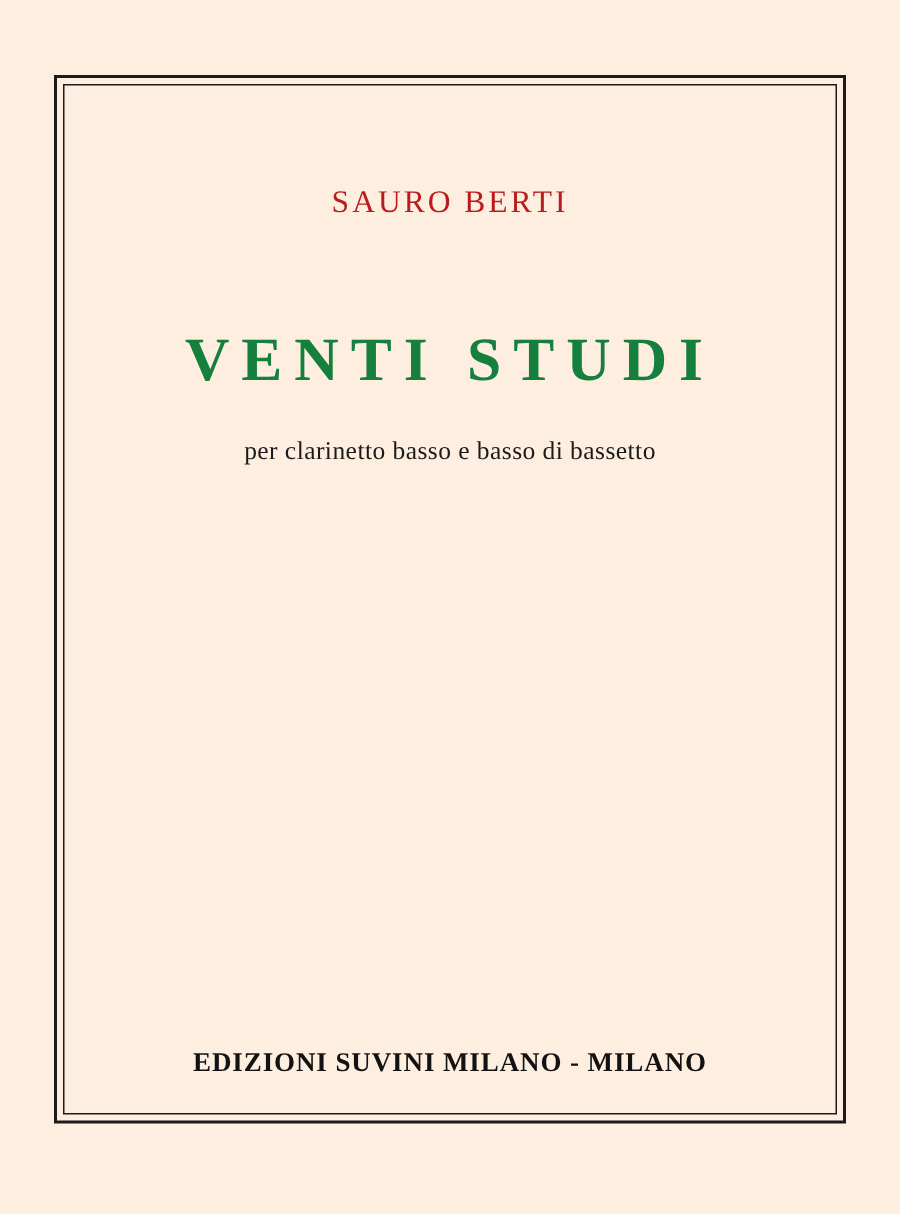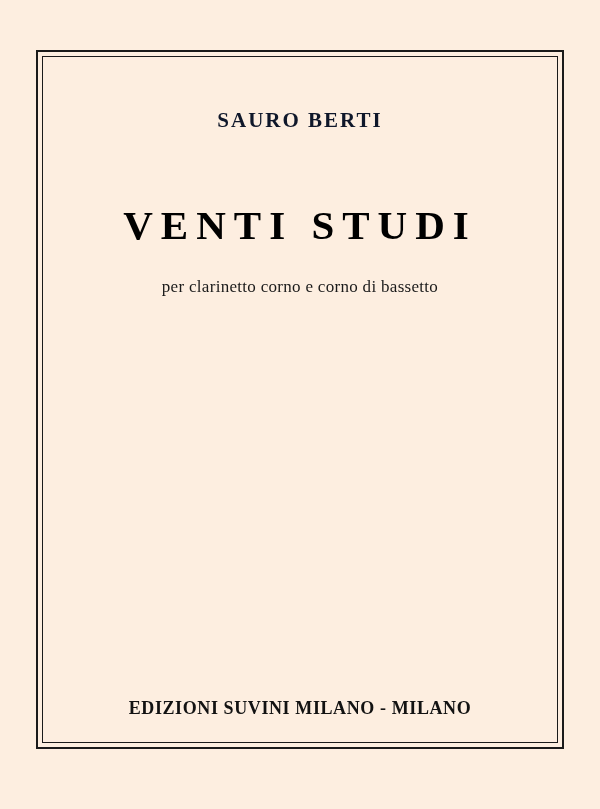--- a/index.html
+++ b/index.html
@@ -48,37 +48,37 @@
     top: 56px;
     right: 42px;
     bottom: 66px;
     box-sizing: border-box;
     display: flex;
     flex-direction: column;
     align-items: center;
   }
 
   .composer {
-    margin-top: 52px;
+    margin-top: 66px;
     font-family: "Liberation Serif", serif;
-    font-weight: bold;
+    font-weight: normal;
     font-size: 21px;
     letter-spacing: 2.0px;
-    color: #0f172a;
+    color: #b91c1c;
     text-align: center;
     white-space: nowrap;
   }
 
   .title {
     margin-top: 68px;
     font-family: "Liberation Serif", serif;
     font-weight: bold;
     font-size: 41px;
     letter-spacing: 8px;
-    color: #000000;
+    color: #15803d;
     text-align: center;
     white-space: nowrap;
   }
 
   .subtitle {
     margin-top: 28px;
     font-family: "Liberation Serif", serif;
     font-size: 17px;
     letter-spacing: 0.3px;
     color: #1a1a1a;
@@ -109,20 +109,20 @@
   <div class="frame-outer">
     <div class="frame-inner"></div>
   </div>
 
   <div class="content">
 
     <div class="composer">SAURO BERTI</div>
 
     <div class="title">VENTI STUDI</div>
 
-    <div class="subtitle">per clarinetto corno e corno di bassetto</div>
+    <div class="subtitle">per clarinetto basso e basso di bassetto</div>
 
     <div class="spacer"></div>
 
     <div class="publisher">EDIZIONI SUVINI MILANO - MILANO</div>
 
   </div>
 </div>
 
 </body></html>

